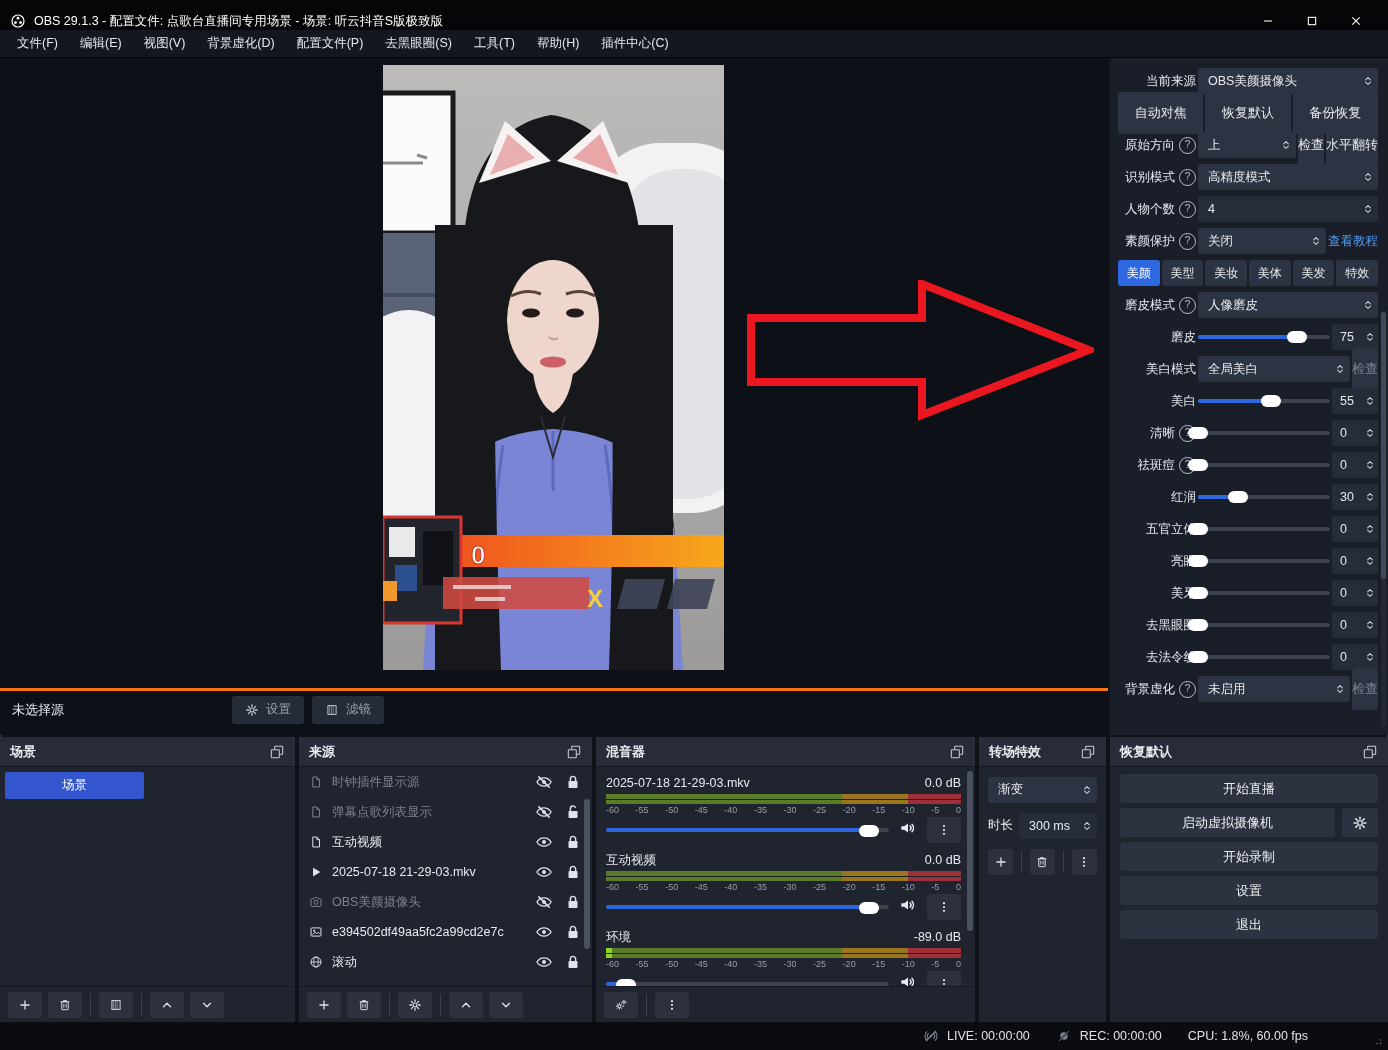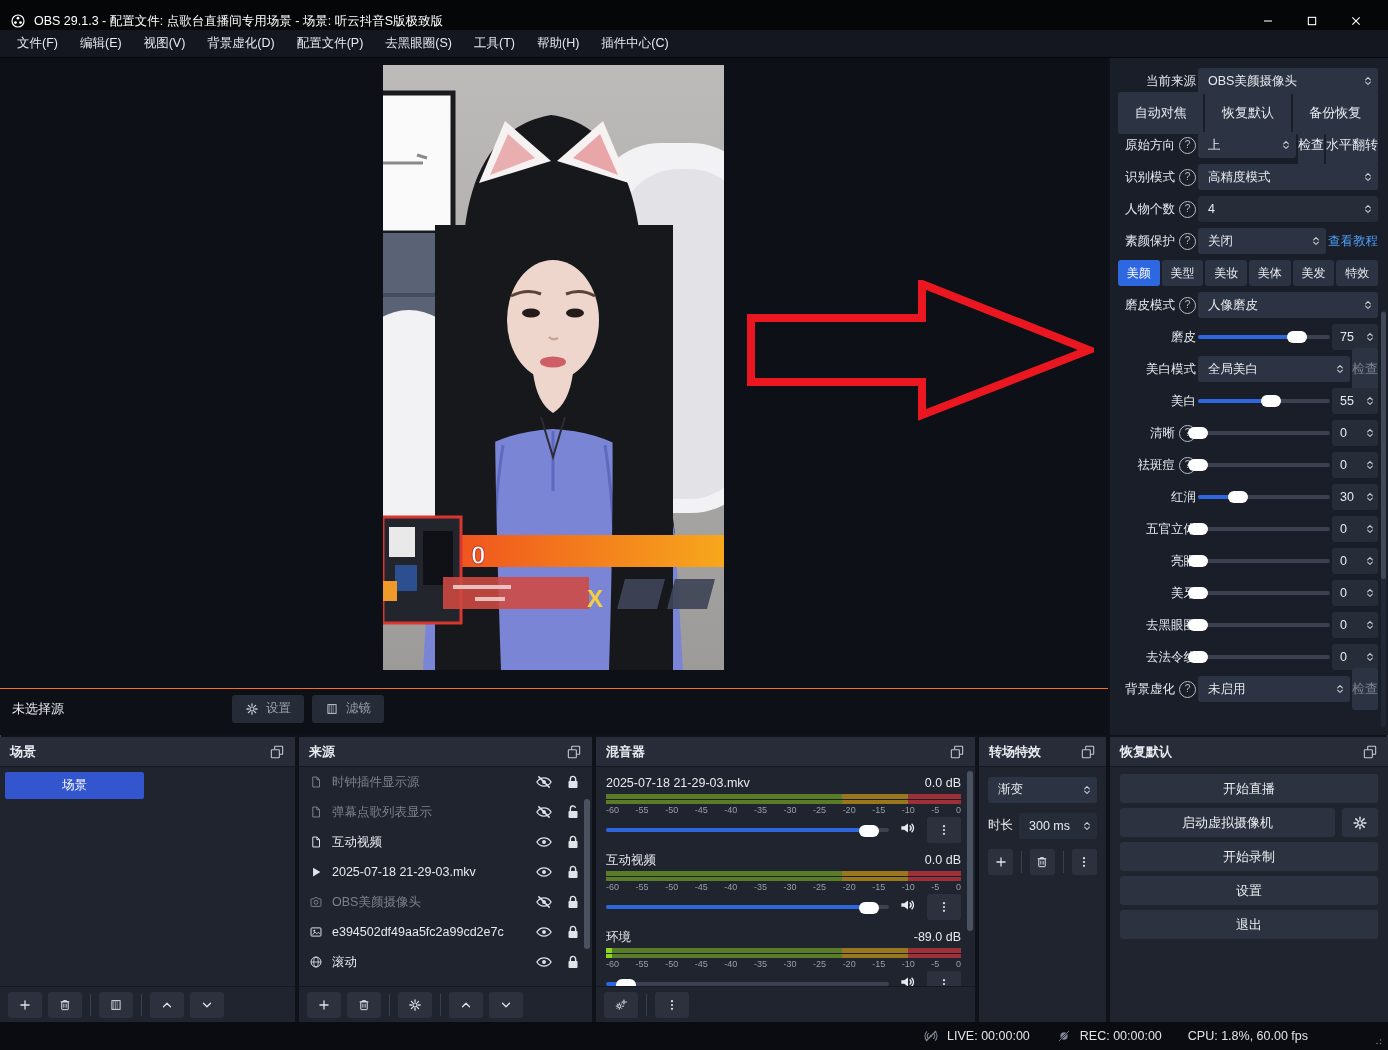--- a/index.html
+++ b/index.html
@@ -16,21 +16,21 @@
   .winbtn{width:44px;height:30px;display:flex;align-items:center;justify-content:center;color:#fff}
 
   
   .menubar{position:absolute;top:30px;left:0;right:0;height:28px;background:#14171f;display:flex;align-items:center;padding:0 6px;border-bottom:1px solid #07080c;box-sizing:border-box}
   .menu-item{padding:0 11px;font-size:12.5px;color:#e6e9ee}
 
   
   .main{position:absolute;top:58px;left:0;width:1108px;height:677px;background:#0d1016}
   .video{position:absolute;left:383px;top:7px;width:341px;height:605px}
   .red-arrow{position:absolute;left:746px;top:222px;width:348px;height:144px}
-  .srcbar{position:absolute;left:0;right:0;top:630px;height:40px;border-top:1px solid #f97316;display:flex;align-items:center;padding:0 12px;box-sizing:border-box;gap:8px}
+  .srcbar{position:absolute;left:0;right:0;top:630px;height:40px;border-top:3px solid #f97316;display:flex;align-items:center;padding:0 12px;box-sizing:border-box;gap:8px}
   .srcbar .lbl{font-size:13px;color:#e8eaef}
   .btn-dim{display:flex;align-items:center;gap:7px;background:#262c37;border-radius:3px;height:28px;padding:0 13px;color:#9aa0ac;font-size:12.5px}
   .btn-dim .icw{color:#c9cdd6}
 
   
   .beauty{position:absolute;top:58px;left:1110px;width:278px;height:677px;background:#191e29;padding:6px 10px 6px 8px;box-sizing:border-box}
   .b-header{display:flex;align-items:center;gap:10px;height:26px}
   .b-title{font-size:14px;font-weight:bold;color:#fff}
   .b-links{margin-left:auto;display:flex;gap:10px}
   .b-link{color:#4f9cf3;font-size:12.5px}

